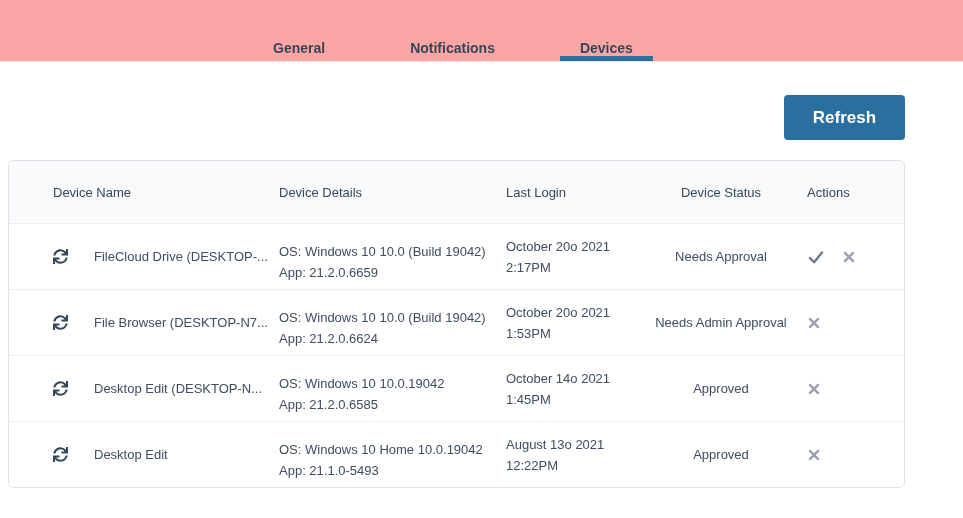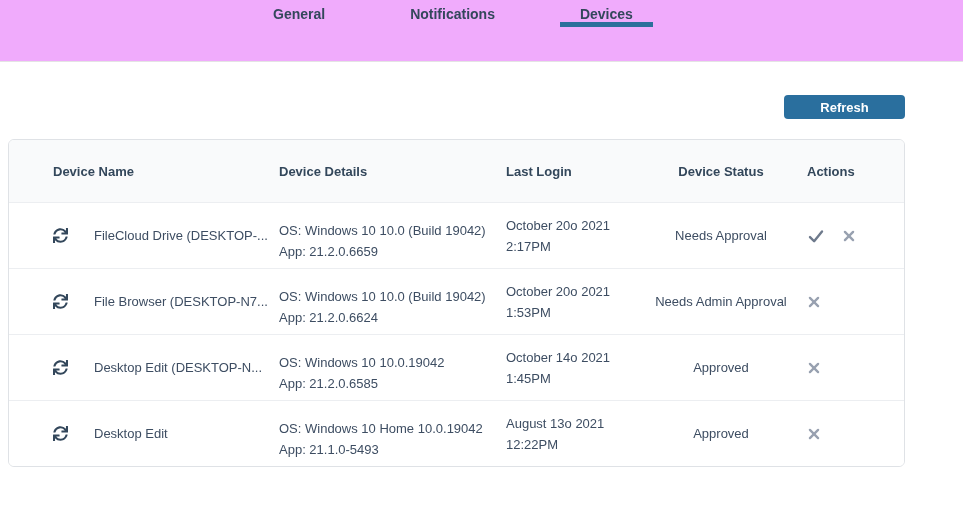--- a/index.html
+++ b/index.html
@@ -7,24 +7,24 @@
   body {
     font-family: "Liberation Sans", sans-serif;
     background: #ffffff;
     color: #33475b;
     overflow: hidden;
   }
 
   
   .tabbar {
     height: 62px;
-    background: #f0abfc;
+    background: #fca5a5;
     border-bottom: 1px solid #e4e4e4;
     display: flex;
-    align-items: flex-start;
+    align-items: flex-end;
     padding-left: 253px;
     gap: 45px;
   }
   .tab {
     display: flex;
     align-items: center;
     padding: 6px 20px 0 20px;
     font-size: 14px;
     font-weight: 700;
     color: #33475b;
@@ -34,27 +34,27 @@
   .tab.active { border-bottom-color: #2c6f9b; }
 
   
   .toolbar {
     margin: 33px 58px 0 8px;
     display: flex;
     justify-content: flex-end;
   }
   .btn-refresh {
     width: 121px;
-    height: 24px;
+    height: 45px;
     background: #2a6f9e;
     color: #ffffff;
     border: none;
     border-radius: 4px;
     font-family: "Liberation Sans", sans-serif;
-    font-size: 13px;
+    font-size: 17px;
     font-weight: 700;
     cursor: pointer;
   }
 
   
   .card {
     margin: 20px 58px 0 8px;
     width: 897px;
     border: 1px solid #dfe2e6;
     border-radius: 6px;
@@ -63,21 +63,21 @@
   }
   .trow {
     display: grid;
     grid-template-columns: 270px 227px 145px 140px 1fr;
     align-items: center;
   }
   .thead {
     height: 62px;
     background: #f9fafb;
     font-size: 13px;
-    font-weight: 700;
+    font-weight: 400;
     color: #33475b;
   }
   .drow {
     height: 66px;
     border-top: 1px solid #eceef1;
     font-size: 13px;
     color: #3d4d62;
     background: #ffffff;
   }
   .c-name { padding-left: 44px; display: flex; align-items: center; gap: 26px; }

